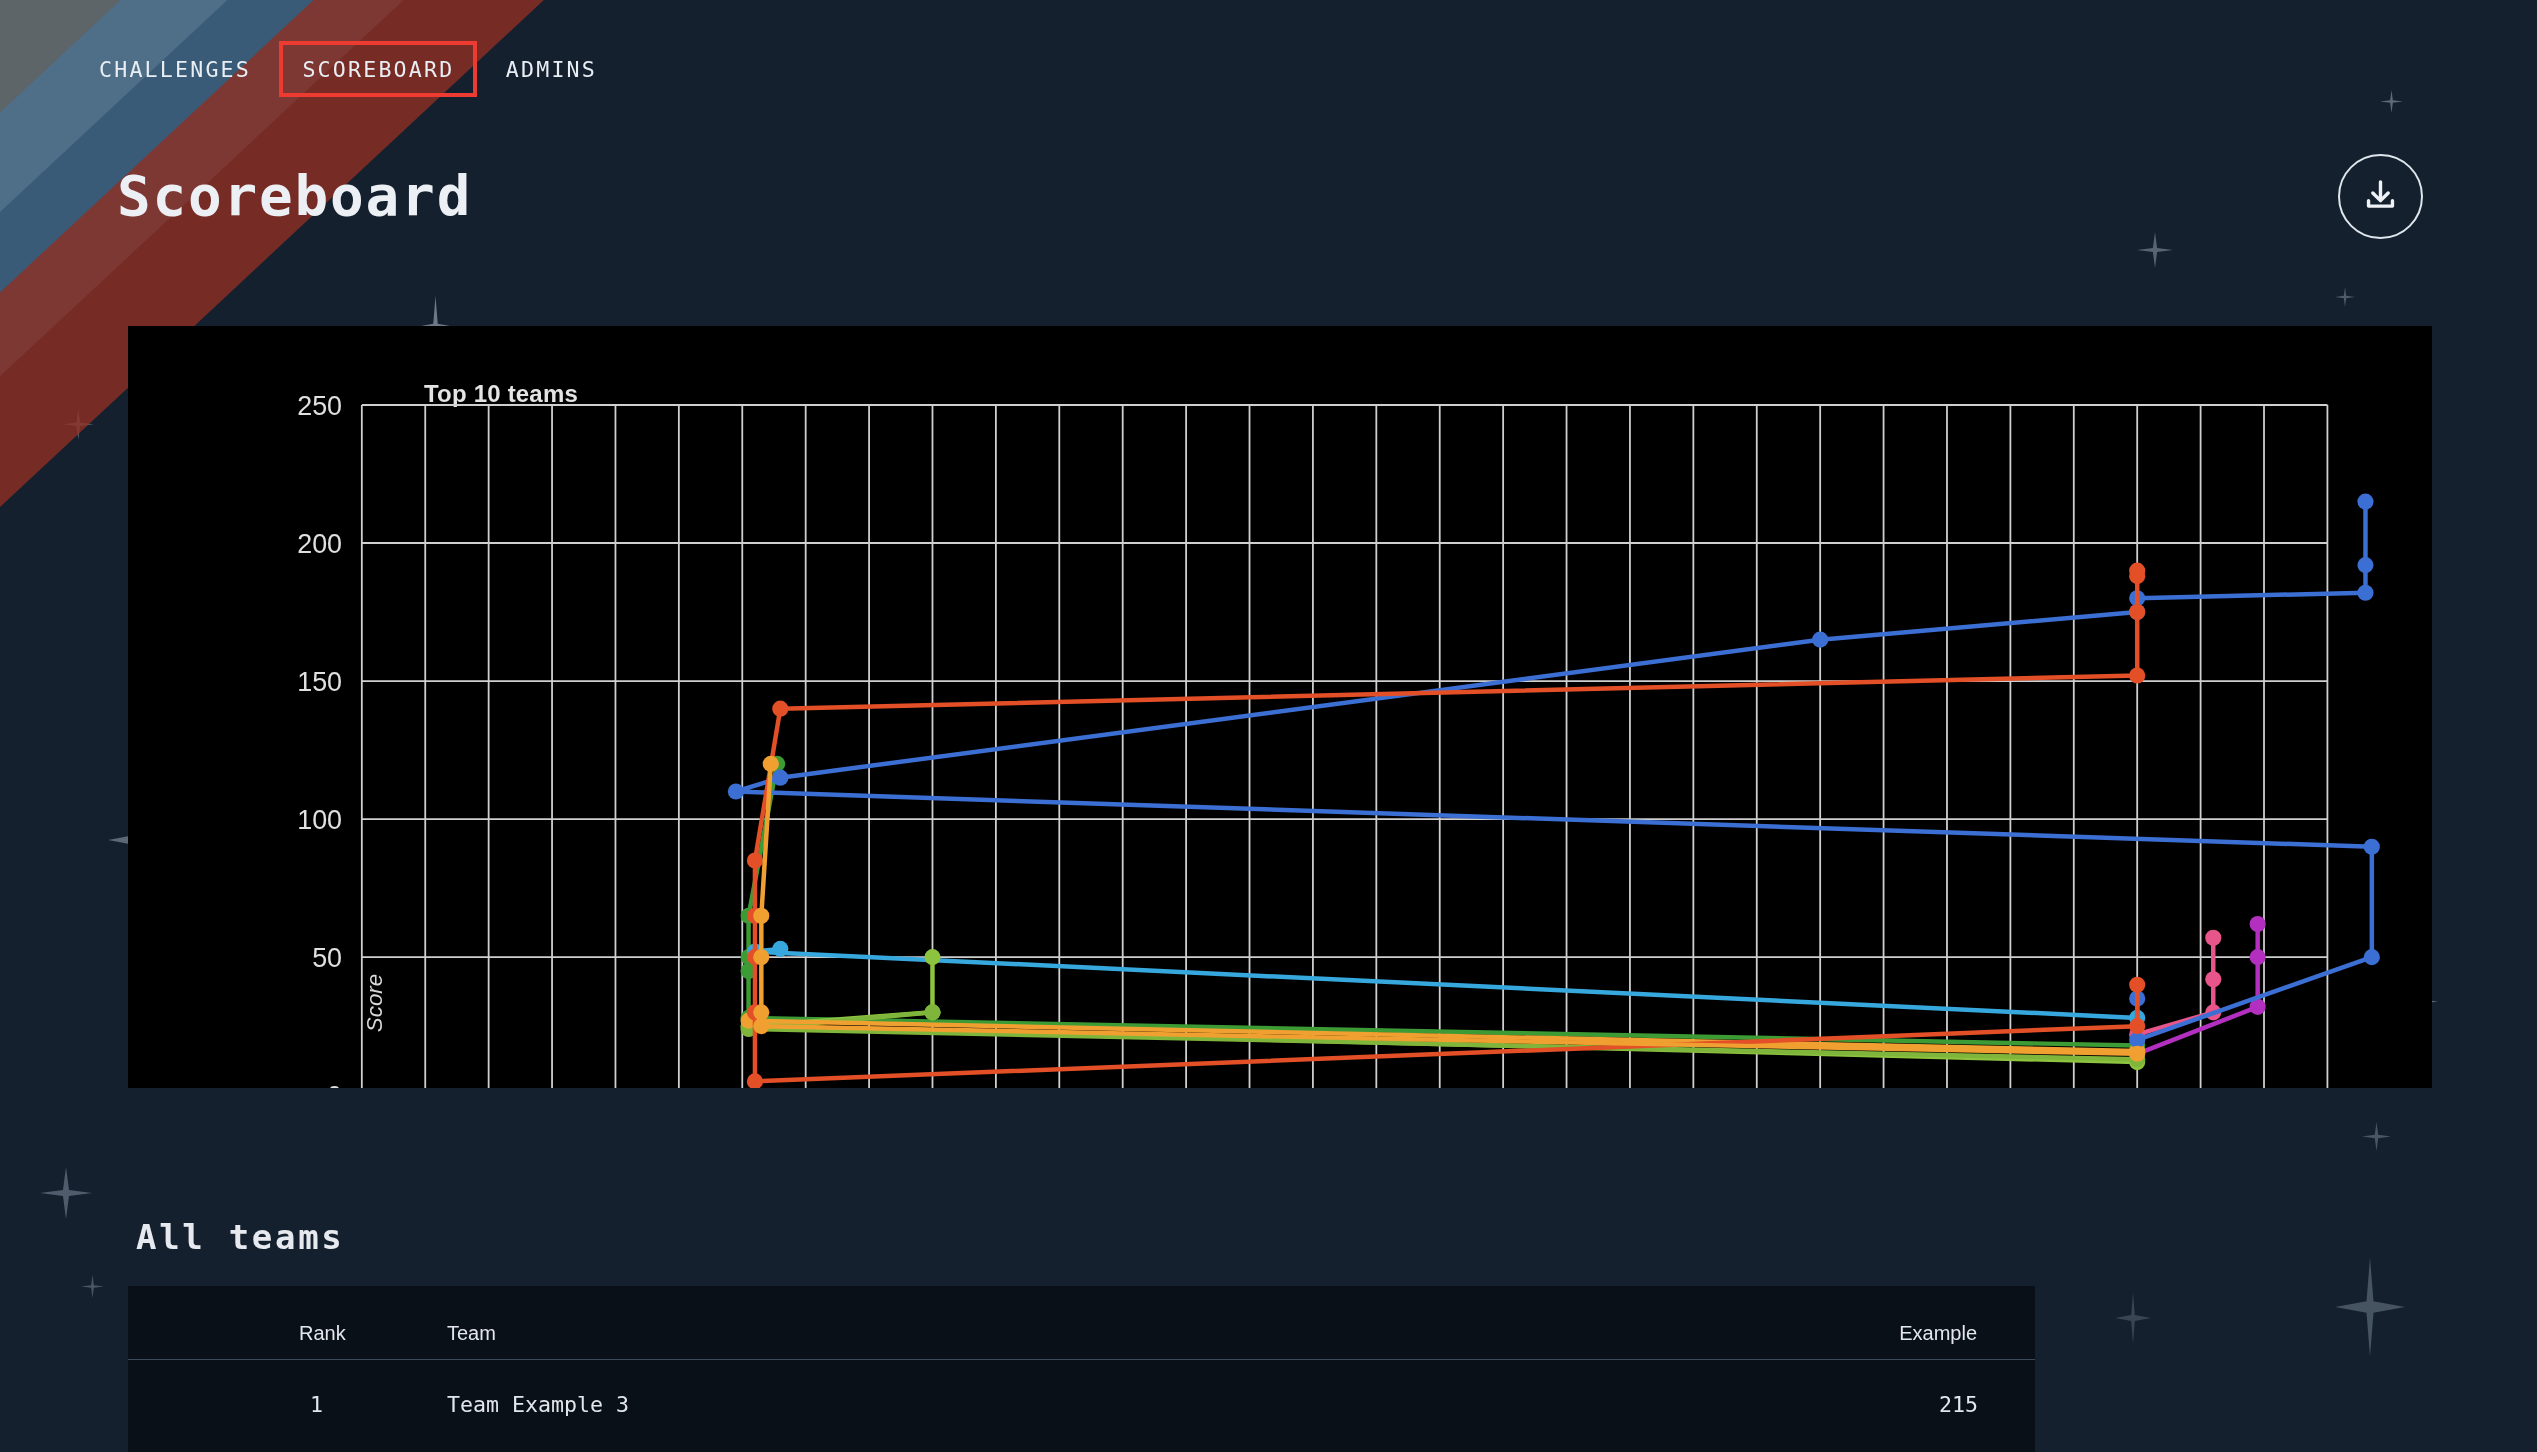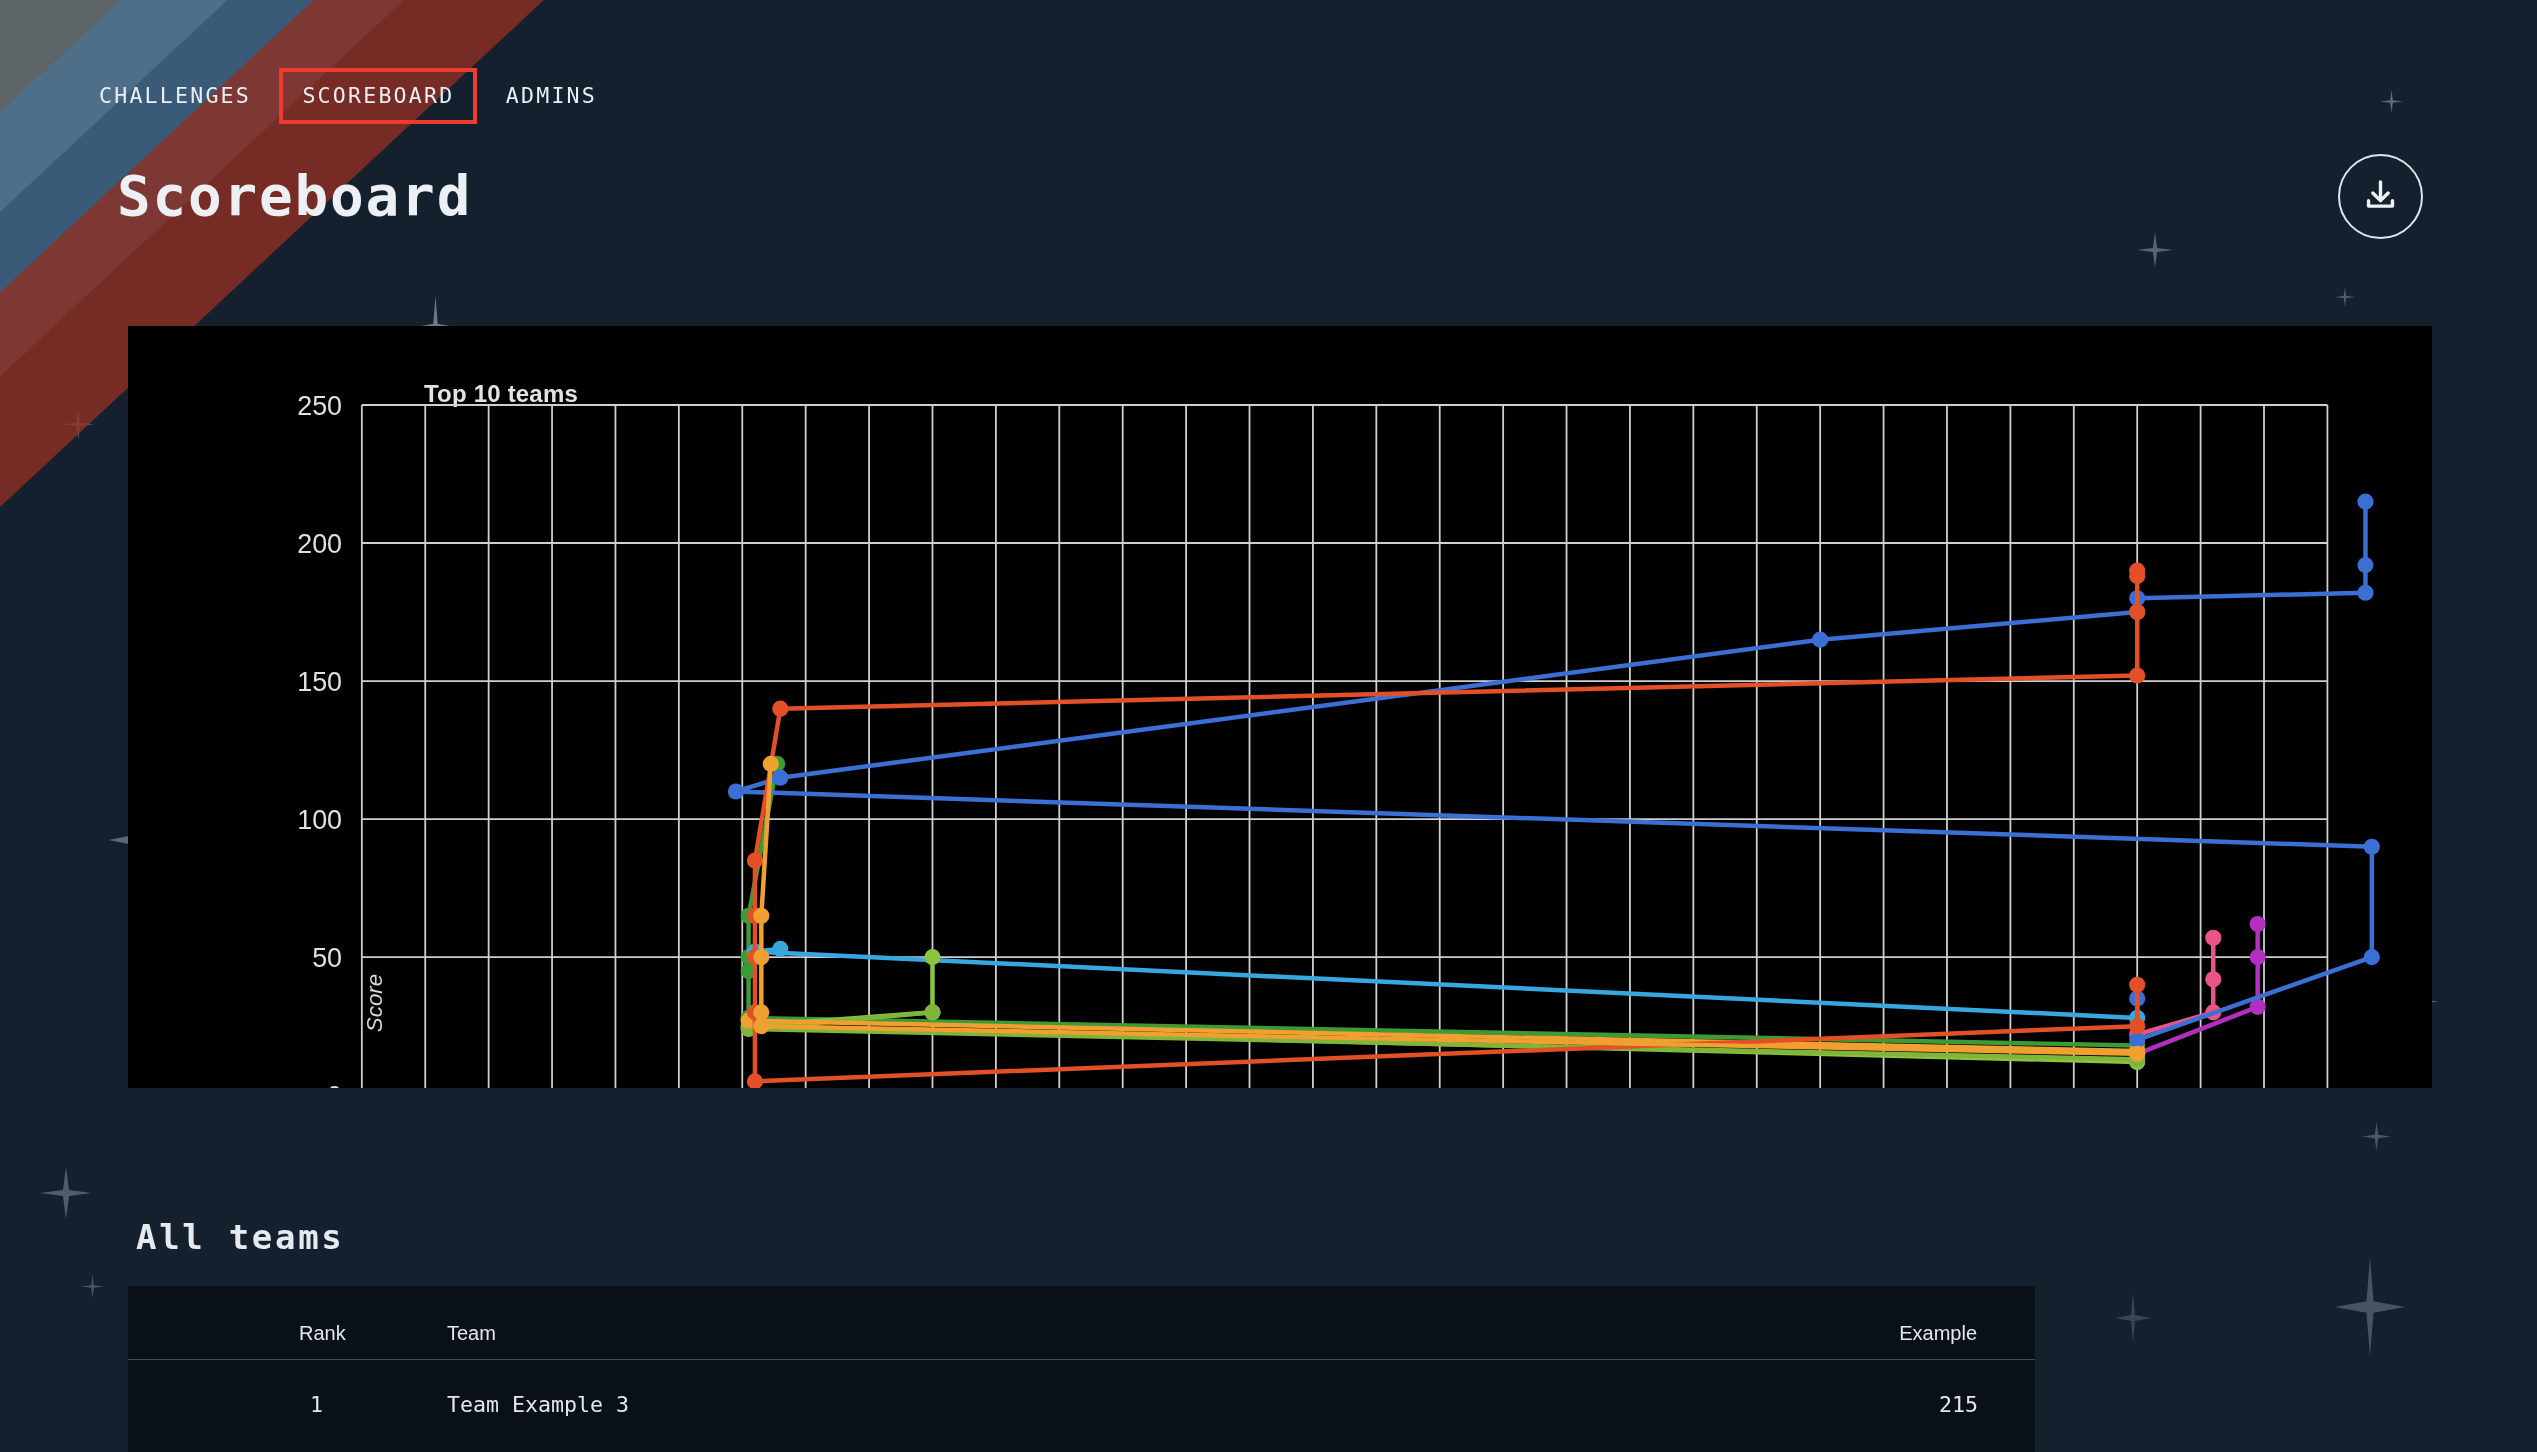--- a/index.html
+++ b/index.html
@@ -30,21 +30,21 @@
   }
   .logo-wrap { display: flex; align-items: center; margin-left: 56px; width: 198px; height: 90px; position: relative; }
   .logo-arcs { position: absolute; left: 0; top: -1.8px; }
   .logo-text { position: absolute; left: 84px; top: 38px; font-family: "DejaVu Sans Mono", monospace;
                font-size: 22.4px; font-weight: 700; letter-spacing: 2.7px; white-space: nowrap; }
   .logo-text .c1 { color: #e8eef5; }
   .logo-text .c2 { color: #3f87d8; }
   .logo-text .c3 { color: #e8eef5; }
   .logo-text .c4 { color: #3f87d8; }
 
-  .nav-links { display: flex; align-items: flex-end; margin-left: 76px; height: 100%; margin-top: 28px; }
+  .nav-links { display: flex; align-items: center; margin-left: 76px; height: 100%; margin-top: 28px; }
   .nav-link {
     font-family: "DejaVu Sans Mono", monospace;
     font-size: 21.6px; letter-spacing: 2.2px; color: #e9eef4;
     padding: 16px 23px; text-decoration: none; white-space: nowrap;
     position: relative;
   }
   .nav-link.active {
     border: 4.5px solid #ee3b31;
     padding: 11.7px 19px;
     margin: 0 5.4px;

